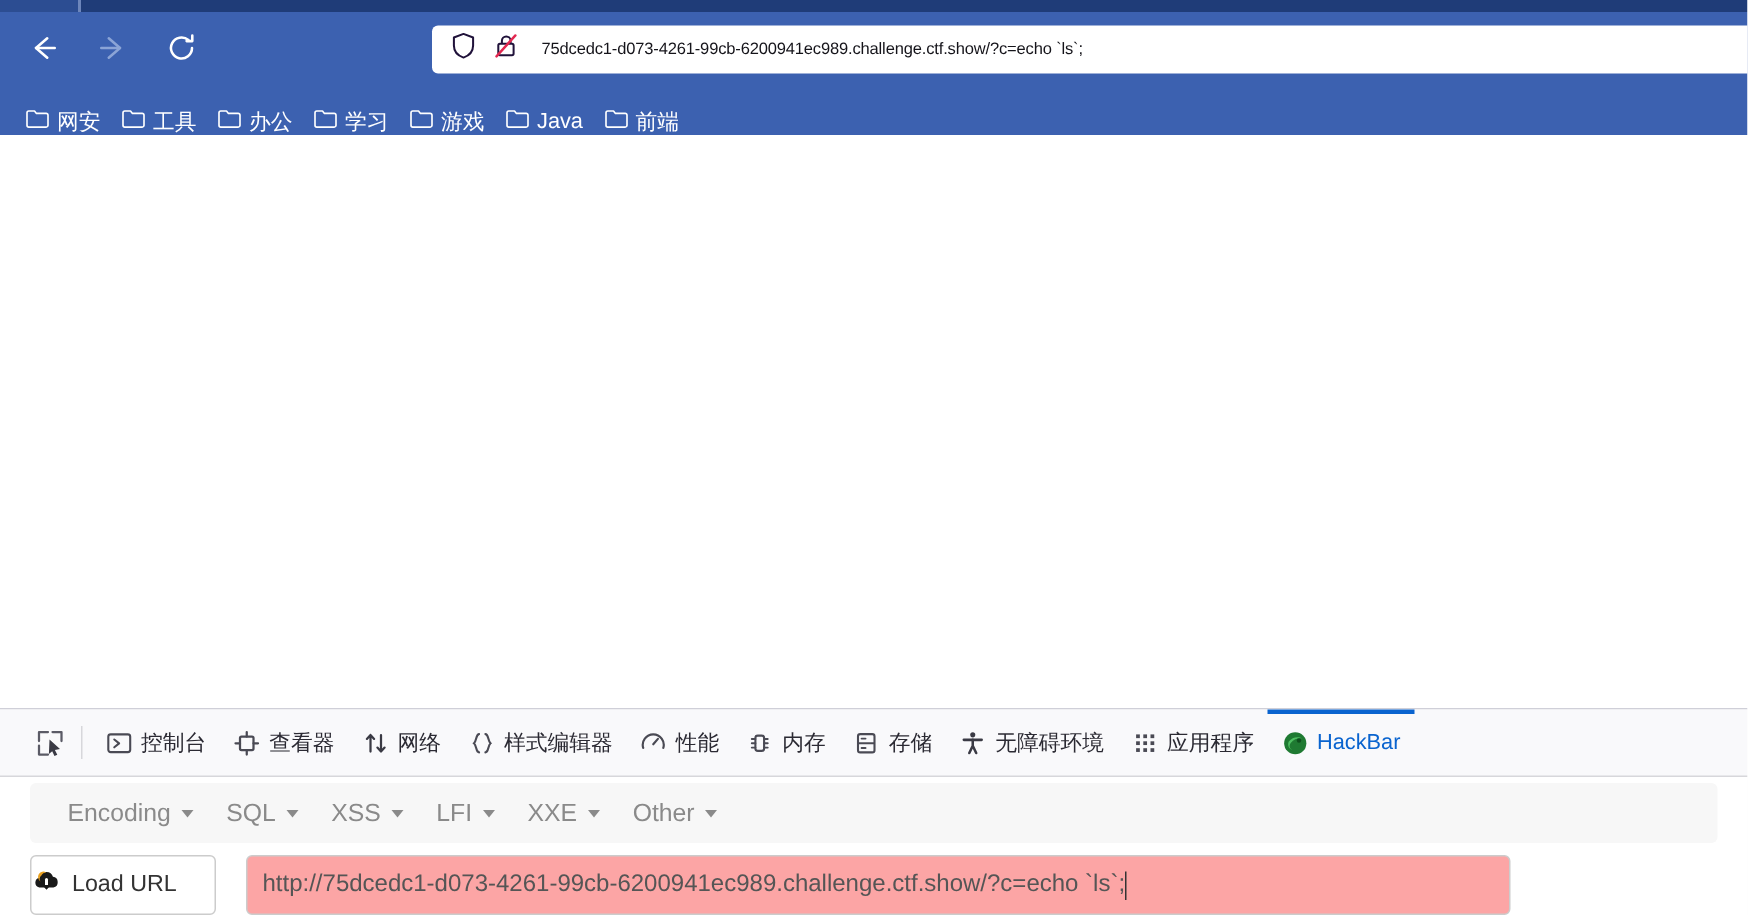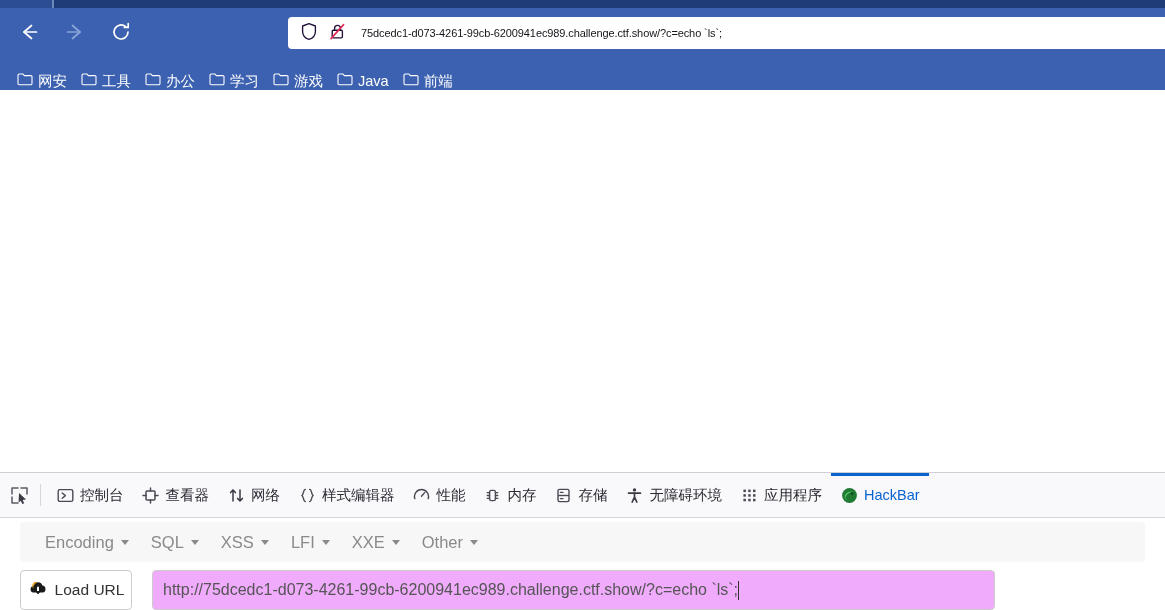--- a/index.html
+++ b/index.html
@@ -80,21 +80,21 @@
     position: absolute; left: 0; top: 472px; width: 1165px; height: 138px;
     background: #f9f9fb;
     border-top: 1px solid #cfcfd8;
   }
   .dt-toolbar {
     position: relative;
     height: 45px; width: 1165px;
     background: #f9f9fb;
     border-bottom: 1px solid #d7d7db;
     display: flex; align-items: center;
-    padding-left: 4px;
+    padding-left: 18px;
   }
   .picker-btn {
     width: 30px; height: 30px;
     display: flex; align-items: center; justify-content: center;
     border-radius: 3px;
   }
   .dt-sep {
     width: 1px; height: 22px; background: #d7d7db; margin: 0 6px;
   }
   .dt-tab {
@@ -138,32 +138,32 @@
     border-left: 4.5px solid transparent;
     border-right: 4.5px solid transparent;
     border-top: 5px solid #8a8a8a;
     display: inline-block;
   }
   .hb-row2 {
     position: absolute; left: 20px; top: 52px;
     display: flex; align-items: flex-start; gap: 20px;
   }
   .loadurl-btn {
-    width: 112px; height: 40px;
+    width: 124px; height: 40px;
     background: #ffffff;
     border: 1px solid #cccccc;
     border-radius: 4px;
-    display: flex; align-items: center; justify-content: center; gap: 7px;
+    display: flex; align-items: center; gap: 7px;
   }
   .loadurl-btn .lu-label {
     font-size: 15.5px; color: #333333;
   }
   .url-field {
     width: 843px; height: 40px;
-    background: #f0abfc;
+    background: #fca5a5;
     border: 1px solid #cccccc;
     border-radius: 4px;
     display: flex; align-items: center;
     padding: 0 10px;
     overflow: hidden;
   }
   .url-field-text {
     font-size: 16px; color: #555555; white-space: nowrap;
   }
   .caret-bar {

